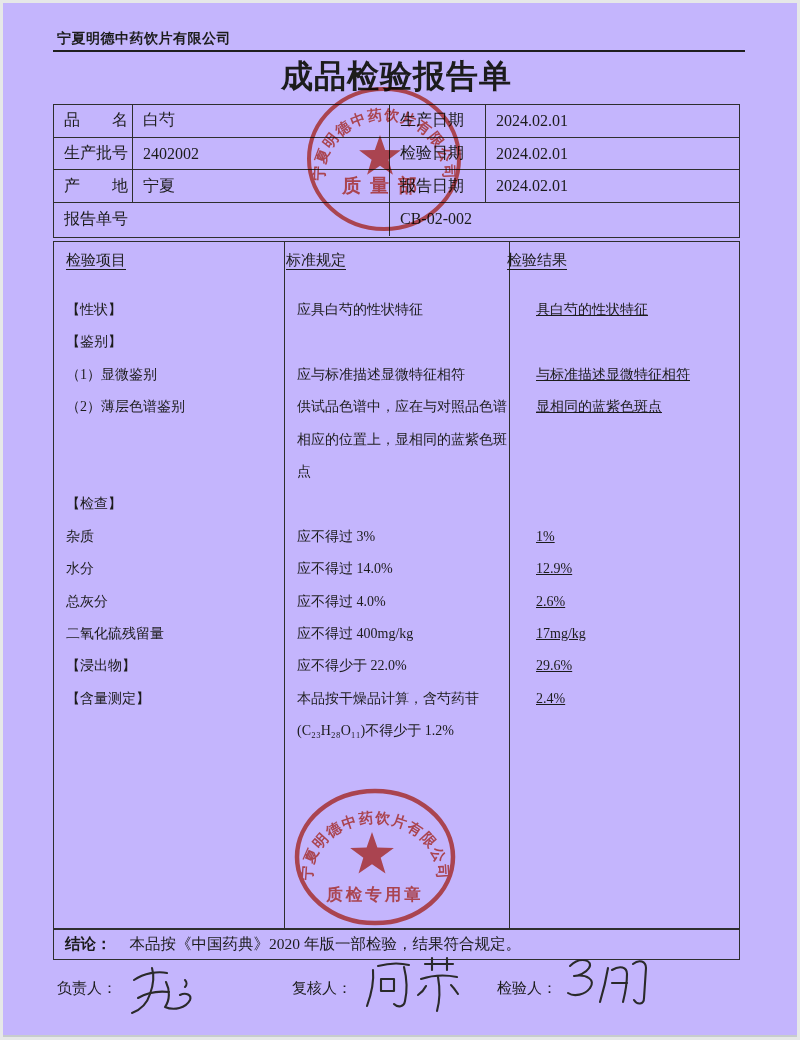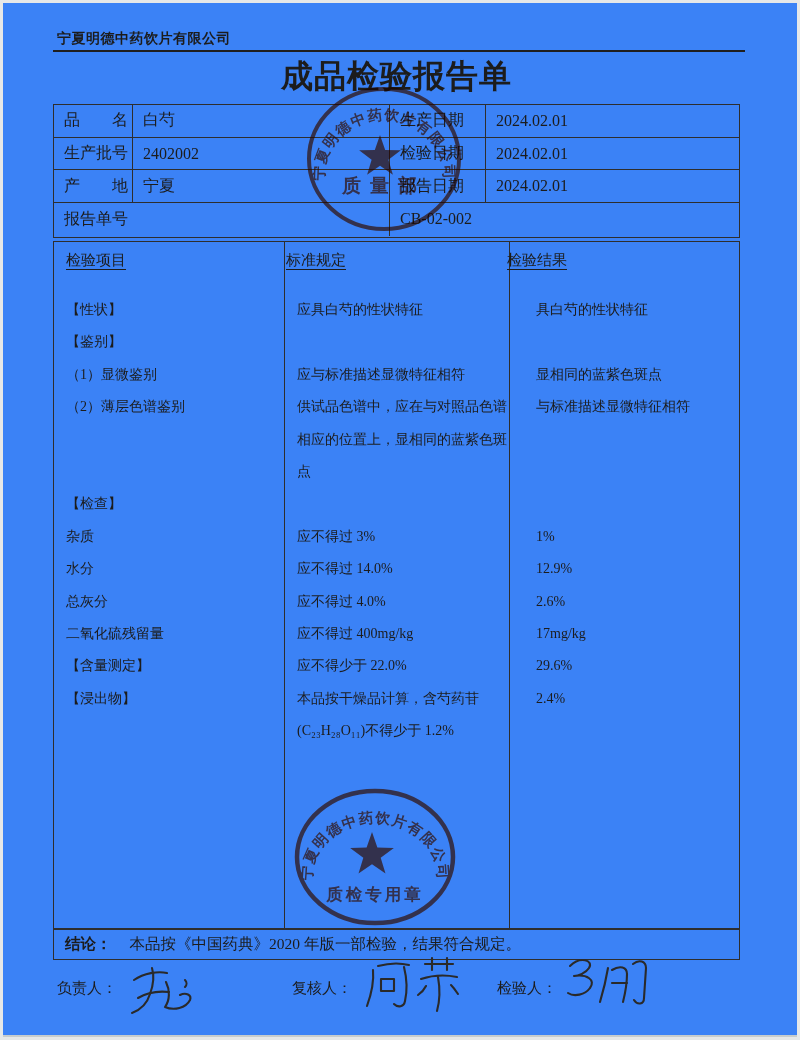--- a/index.html
+++ b/index.html
@@ -1,19 +1,19 @@
 <!DOCTYPE html>
 <html><head>
 <meta charset="utf-8">
 <style>
   html,body{margin:0;padding:0;background:#f2f2f2;}
   .page{
     position:relative;
     width:800px;height:1040px;
-    background:#3b82f6;
+    background:#c4b5fd;
     font-family:"Liberation Serif","DejaVu Serif",serif;
     color:#1c1c1c;
     overflow:hidden;
     box-shadow: inset 0 0 0 3px #e6e8e8, inset 6px -8px 0 -3px #c7cccd;
   }
   
   .pagehead{position:absolute;left:57px;right:55px;top:30px;height:20px;
     display:flex;justify-content:space-between;font-size:14px;font-weight:bold;letter-spacing:.5px;}
   .headrule{position:absolute;left:53px;top:50px;width:692px;height:2px;background:#1f1f1f;}
   .doctitle{position:absolute;left:53px;top:55px;width:687px;text-align:center;
@@ -39,21 +39,21 @@
   .mcol.c1{left:0;width:230px;}
   .mcol.c2{left:232px;width:223px;}
   .mcol.c3{left:453px;width:230px;}
   .colhead{height:52px;padding-top:9px;box-sizing:border-box;font-size:15px;}
   .colhead span{text-decoration:underline;text-underline-offset:4px;}
   .c1 .colhead{padding-left:12px;text-align:left;}
   .c2 .colhead,.c3 .colhead{font-family:Liberation Serif, serif;}
   .line{height:32.4px;line-height:32.4px;white-space:nowrap;}
   .c1 .line{padding-left:12px;}
   .c2 .line{padding-left:11px;}
-  .c3 .line{padding-left:29px;}
+  .c3 .line{padding-left:29px;text-decoration:underline;}
   
   .conclusion{position:absolute;left:53px;top:929px;width:687px;height:31px;
     border:1.6px solid #2e2e2e;box-sizing:border-box;
     display:flex;align-items:center;padding-left:11px;font-size:15.5px;white-space:nowrap;}
   .conclusion .clabel{font-weight:bold;margin-right:18px;}
   
   .sigrow{position:absolute;left:0;top:962px;width:796px;height:70px;font-size:15px;}
   .siglabel{position:absolute;top:17px;white-space:nowrap;}
   .sig-svg{position:absolute;}
   .sig-svg path{stroke:#2a2a2a;stroke-width:2.1;fill:none;stroke-linecap:round;stroke-linejoin:round;}
@@ -102,22 +102,22 @@
       <div class="line">【鉴别】</div>
       <div class="line">（1）显微鉴别</div>
       <div class="line">（2）薄层色谱鉴别</div>
       <div class="line"></div>
       <div class="line"></div>
       <div class="line">【检查】</div>
       <div class="line">杂质</div>
       <div class="line">水分</div>
       <div class="line">总灰分</div>
       <div class="line">二氧化硫残留量</div>
+      <div class="line">【浸出物】</div>
       <div class="line">【含量测定】</div>
-      <div class="line">【浸出物】</div>
       <div class="line"></div>
     </div>
 
     <div class="mcol c2">
       <div class="colhead"><span>标准规定</span></div>
       <div class="line">应具白芍的性状特征</div>
       <div class="line"></div>
       <div class="line">应与标准描述显微特征相符</div>
       <div class="line">供试品色谱中，应在与对照品色谱</div>
       <div class="line">相应的位置上，显相同的蓝紫色斑</div>
@@ -129,22 +129,22 @@
       <div class="line">应不得过 400mg/kg</div>
       <div class="line">应不得少于 22.0%</div>
       <div class="line">本品按干燥品计算，含芍药苷</div>
       <div class="line">(C₂₃H₂₈O₁₁)不得少于 1.2%</div>
     </div>
 
     <div class="mcol c3">
       <div class="colhead"><span>检验结果</span></div>
       <div class="line">具白芍的性状特征</div>
       <div class="line"></div>
+      <div class="line">与标准描述显微特征相符</div>
       <div class="line">显相同的蓝紫色斑点</div>
-      <div class="line">与标准描述显微特征相符</div>
       <div class="line"></div>
       <div class="line"></div>
       <div class="line"></div>
       <div class="line">1%</div>
       <div class="line">12.9%</div>
       <div class="line">2.6%</div>
       <div class="line">17mg/kg</div>
       <div class="line">29.6%</div>
       <div class="line">2.4%</div>
       <div class="line"></div>

